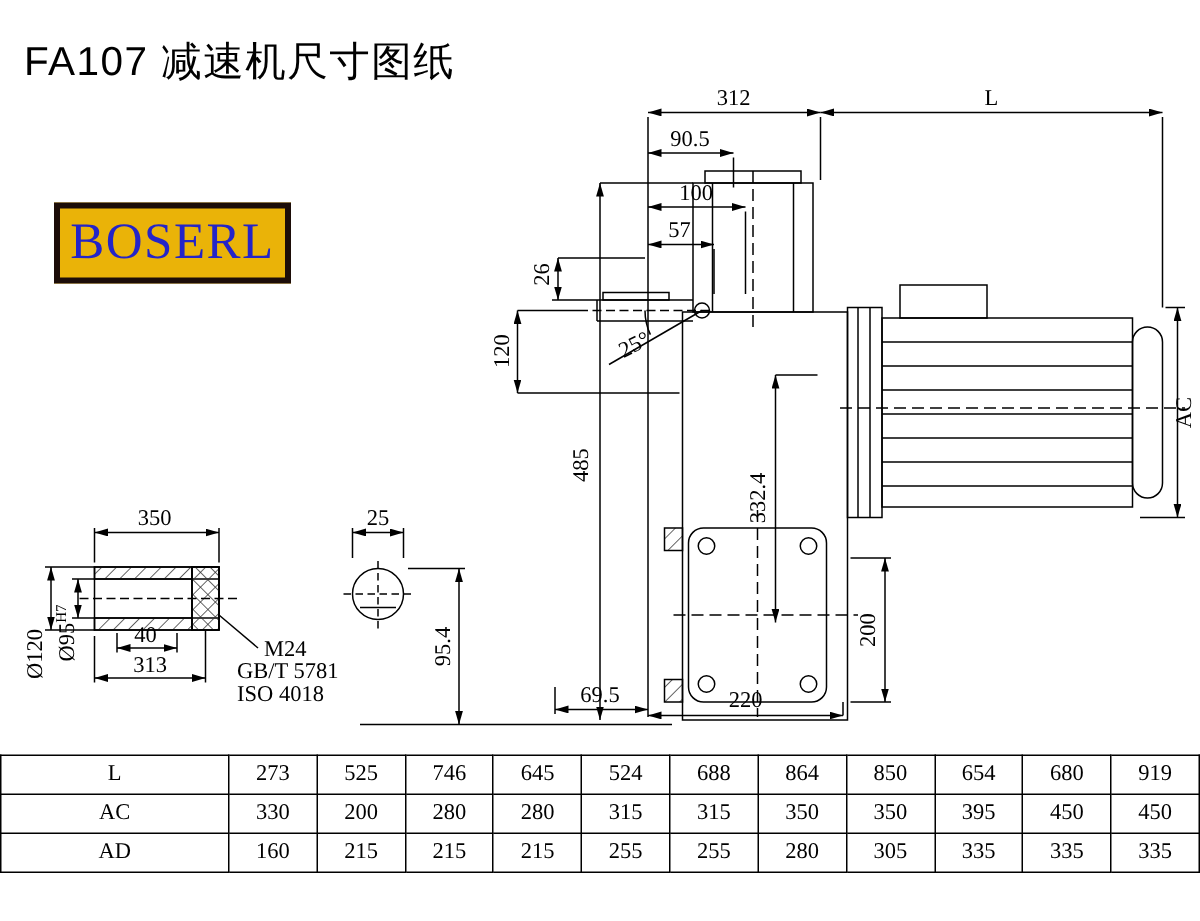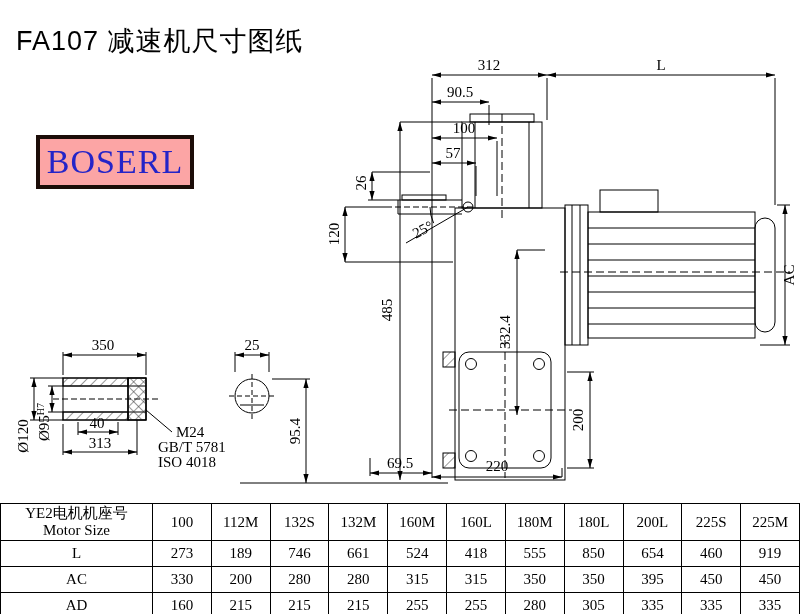--- a/index.html
+++ b/index.html
@@ -6,21 +6,21 @@
   body{
     width:800px;height:614px;position:relative;background:#fff;
     font-family:"Liberation Sans",sans-serif;overflow:hidden;color:#000;
   }
   .title{
     position:absolute;left:16px;top:8px;font-size:27px;font-weight:normal;
     letter-spacing:1px;white-space:nowrap;margin-top:15px;
   }
   .logo{
     position:absolute;left:36px;top:135px;width:150px;height:46px;
-    border:4px solid #1c0d08;background:#fca5a5;display:flex;align-items:center;
+    border:4px solid #1c0d08;background:#eab308;display:flex;align-items:center;
     justify-content:center;font-family:"Liberation Serif",serif;font-size:34px;
     color:#2424c8;letter-spacing:1px;
   }
   svg.drawing{position:absolute;left:0;top:0;}
   svg.drawing text{font-family:"Liberation Serif",serif;font-size:15px;fill:#000;}
   table.size{
     position:absolute;left:0;top:503px;width:800px;border-collapse:collapse;
     table-layout:fixed;font-family:"Liberation Serif",serif;font-size:15px;
     background:#fff;
   }
@@ -212,49 +212,32 @@
       <col>
       <col>
       <col>
       <col>
       <col>
       <col>
       <col>
       <col>
     </colgroup>
   <tbody>
-      <tr class="hdr">
-        <th class="hcell">
-          <div>YE2电机机座号</div>
-          <div>Motor Size</div>
-        </th>
-        <th>100</th>
-        <th>112M</th>
-        <th>132S</th>
-        <th>132M</th>
-        <th>160M</th>
-        <th>160L</th>
-        <th>180M</th>
-        <th>180L</th>
-        <th>200L</th>
-        <th>225S</th>
-        <th>225M</th>
-      </tr>
       <tr class="row">
         <th>L</th>
         <td>273</td>
-        <td>189</td>
+        <td>525</td>
         <td>746</td>
-        <td>661</td>
+        <td>645</td>
         <td>524</td>
-        <td>418</td>
-        <td>555</td>
+        <td>688</td>
+        <td>864</td>
         <td>850</td>
         <td>654</td>
-        <td>460</td>
+        <td>680</td>
         <td>919</td>
       </tr>
       <tr class="row">
         <th>AC</th>
         <td>330</td>
         <td>200</td>
         <td>280</td>
         <td>280</td>
         <td>315</td>
         <td>315</td>

